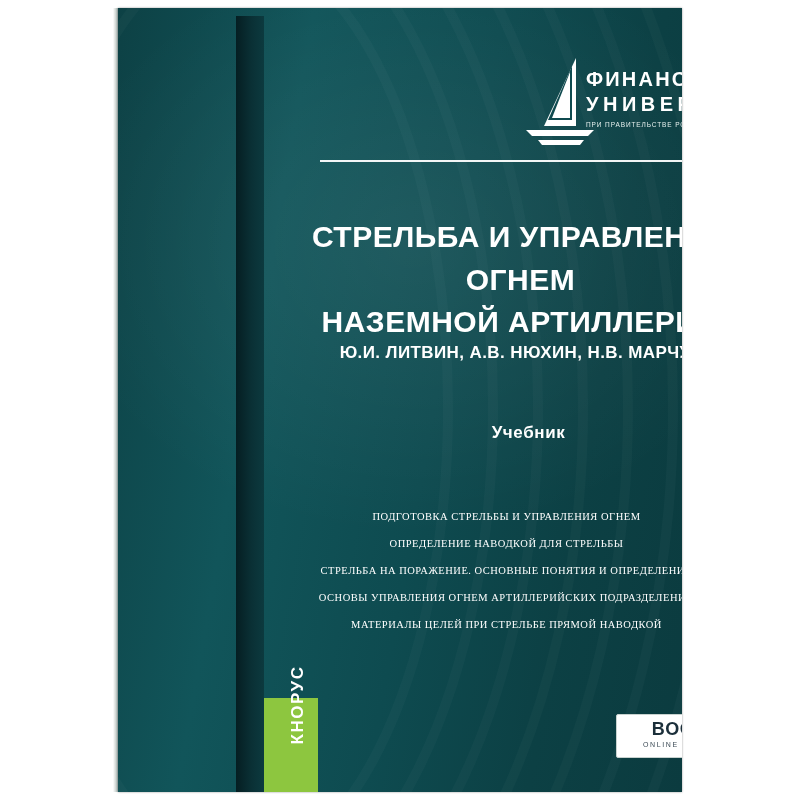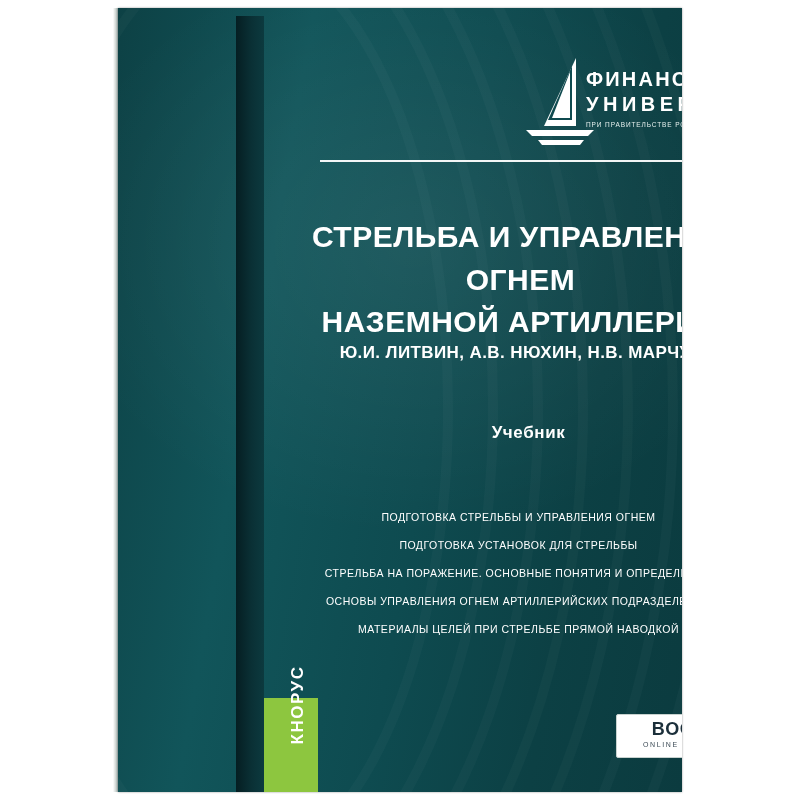--- a/index.html
+++ b/index.html
@@ -174,27 +174,28 @@
     text-align: center;
     color: #ffffff;
     font-size: 17px;
     font-weight: bold;
     letter-spacing: 0.6px;
   }
 
   
   #topics {
     position: absolute;
-    left: 148px;
+    left: 136px;
     top: 503px;
     width: 505px;
     text-align: center;
     color: #ffffff;
     font-size: 10.5px;
     letter-spacing: 0.5px;
+    font-family: Liberation Serif, serif;
   }
   #topics .topic {
     margin-bottom: 16px;
     white-space: nowrap;
   }
 
   
   #badge {
     position: absolute;
     left: 498px;
@@ -274,21 +275,21 @@
     <div>СТРЕЛЬБА И УПРАВЛЕНИЕ ОГНЕМ</div>
     <div>НАЗЕМНОЙ АРТИЛЛЕРИИ</div>
   </div>
 
   <div id="authors">Ю.И. ЛИТВИН, А.В. НЮХИН, Н.В. МАРЧУК</div>
 
   <div id="kind">Учебник</div>
 
   <div id="topics">
     <div class="topic">ПОДГОТОВКА СТРЕЛЬБЫ И УПРАВЛЕНИЯ ОГНЕМ</div>
-    <div class="topic">ПОДГОТОВКА УСТАНОВОК ДЛЯ СТРЕЛЬБЫ</div>
+    <div class="topic">ОПРЕДЕЛЕНИЕ НАВОДКОЙ ДЛЯ СТРЕЛЬБЫ</div>
     <div class="topic">СТРЕЛЬБА НА ПОРАЖЕНИЕ. ОСНОВНЫЕ ПОНЯТИЯ И ОПРЕДЕЛЕНИЯ</div>
     <div class="topic">ОСНОВЫ УПРАВЛЕНИЯ ОГНЕМ АРТИЛЛЕРИЙСКИХ ПОДРАЗДЕЛЕНИЙ</div>
     <div class="topic">МАТЕРИАЛЫ ЦЕЛЕЙ ПРИ СТРЕЛЬБЕ ПРЯМОЙ НАВОДКОЙ</div>
   </div>
 
   <div id="badge">
     <div id="badge-title">BOOK.ru</div>
     <div id="badge-sub">ONLINE МАТЕРИАЛЫ</div>
   </div>
 

